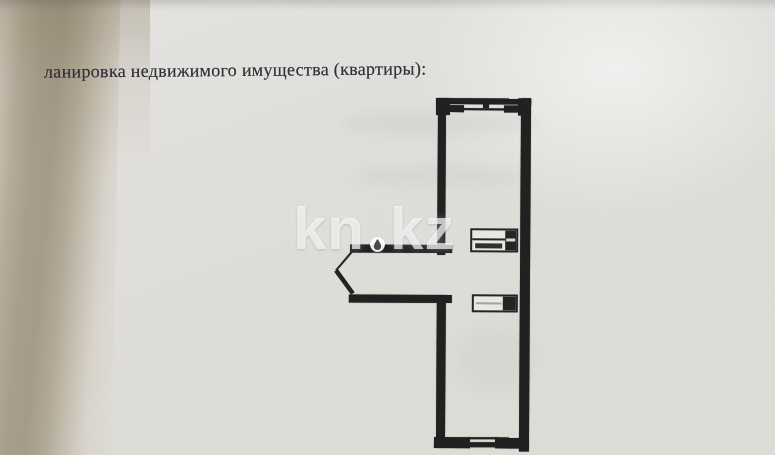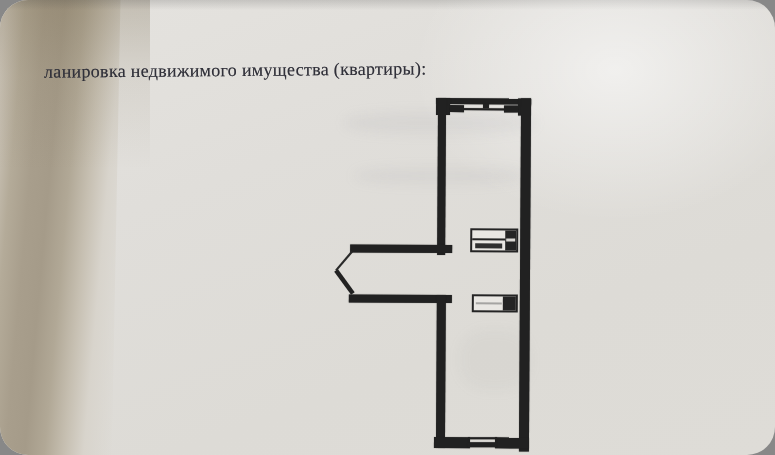--- a/index.html
+++ b/index.html
@@ -2,21 +2,20 @@
 <html><head>
 <meta charset="utf-8">
 <style>
   html,body{margin:0;padding:0;background:#888;}
   .photo{
     position:relative;
     width:775px;height:455px;
     overflow:hidden;
     background:linear-gradient(160deg,#e5e3df 0%,#e0deda 35%,#dddbd6 70%,#dedcd7 100%);
     font-family:"Liberation Serif",serif;
-    border-radius:28px;
   }
   
   .edge-strip{
     position:absolute;left:-14px;top:-8px;width:130px;height:480px;
     transform:rotate(1.1deg);
     background:linear-gradient(94deg,
       #d6d1c9 0%, #cdc6ba 10%, #b4ab99 22%, #a89e8c 34%,
       #a59b89 46%, #b1a896 58%, #c6bfb1 70%, #d8d4cc 82%, rgba(222,220,215,0) 100%);
   }
   .edge-strip-top-shade{
@@ -139,14 +138,23 @@
       <div class="faint"></div>
       <div class="cell"></div>
     </div>
 
     <div class="w corner-bl"></div>
     <div class="w corner-br"></div>
     <div class="w win-bot-line1"></div>
     <div class="w win-bot-line2"></div>
   </div>
 
+  <div class="watermark">
+    <span>kn</span>
+    <span class="wm-dot">
+      <svg width="9" height="11" viewBox="0 0 10 12">
+        <path d="M5 0 C5 0 9 5.2 9 8 A4 4 0 0 1 1 8 C1 5.2 5 0 5 0 Z" fill="#4a4a4a"></path>
+      </svg>
+    </span>
+    <span>kz</span>
+  </div>
 
 </div>
 
 </body></html>

